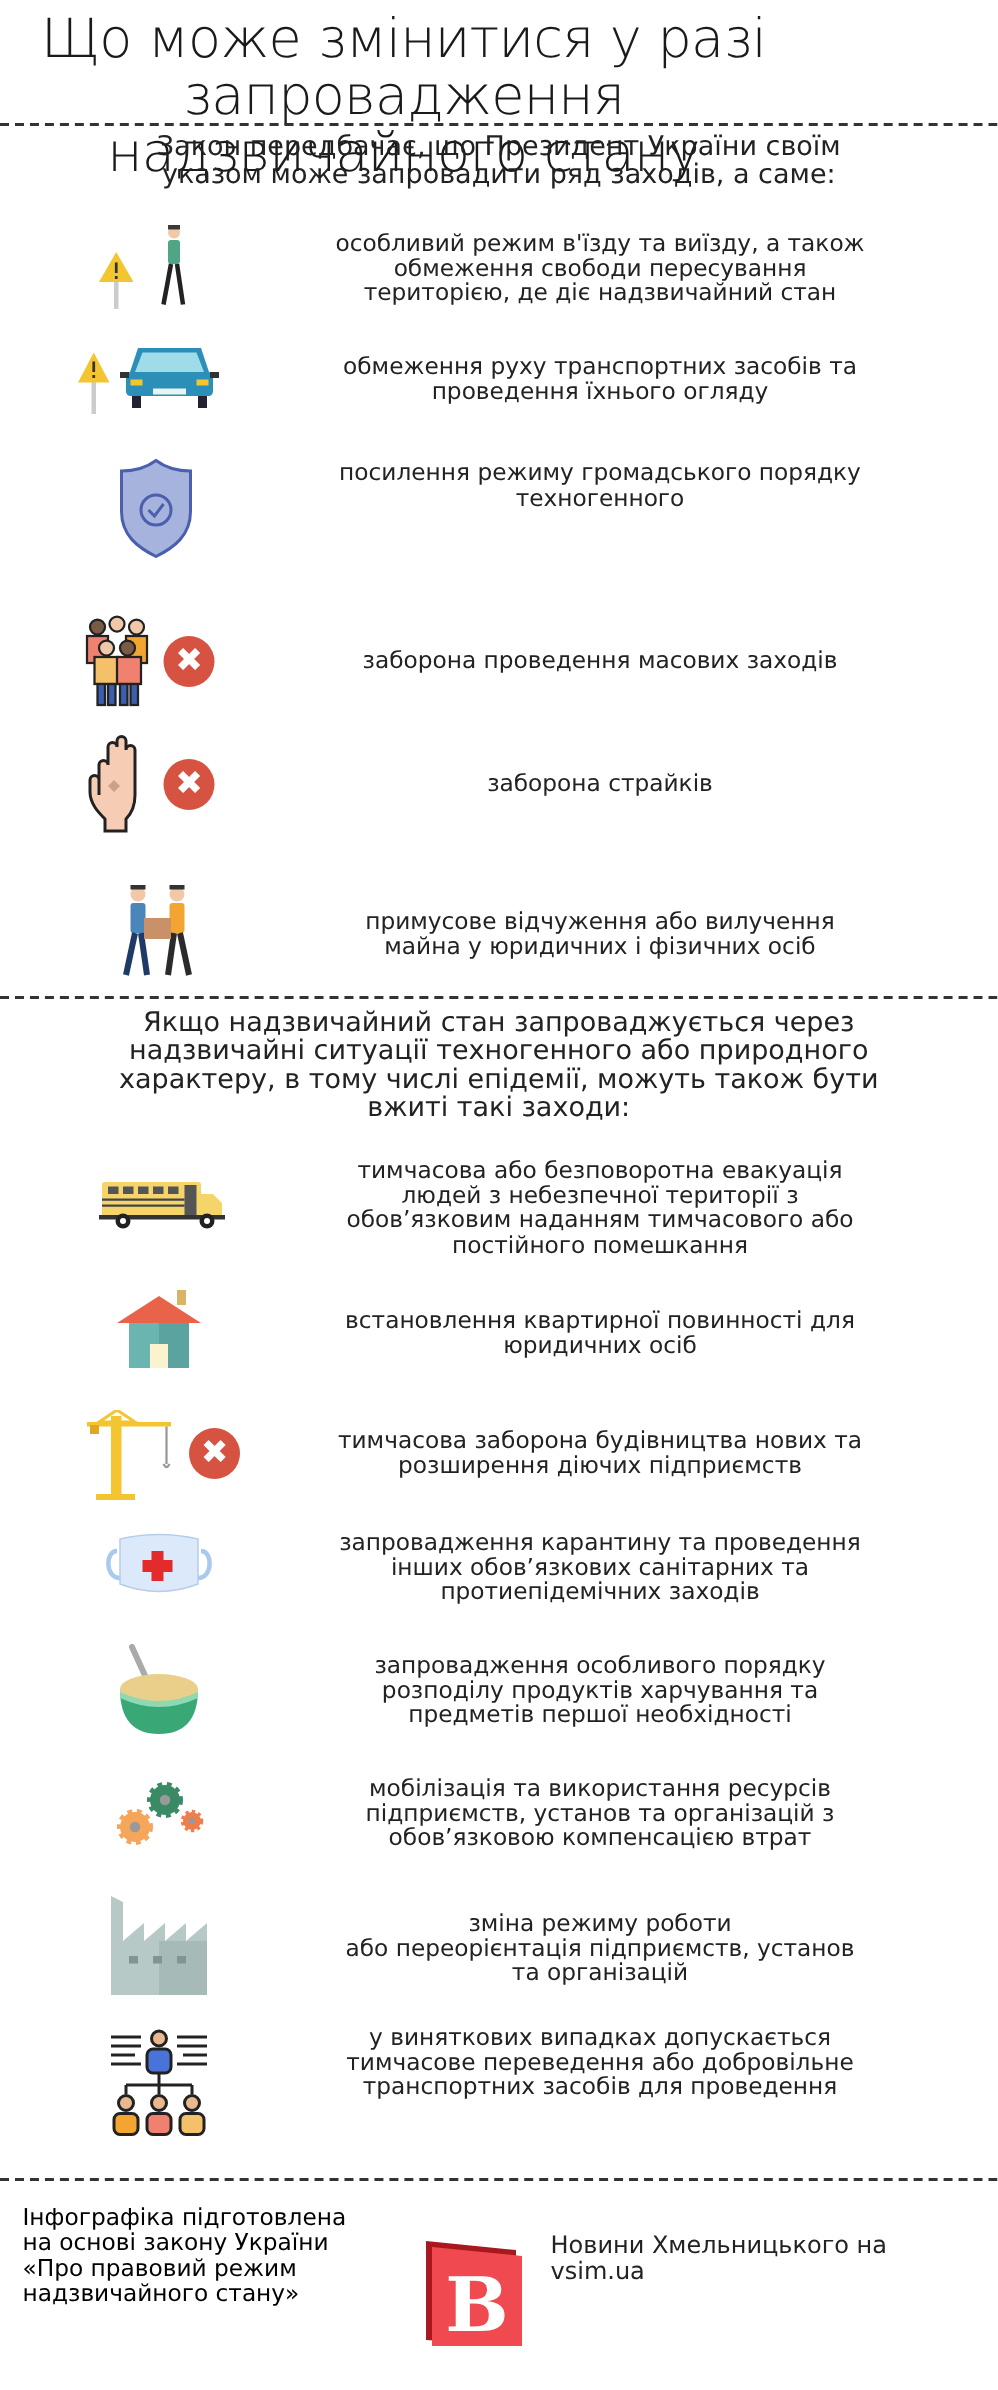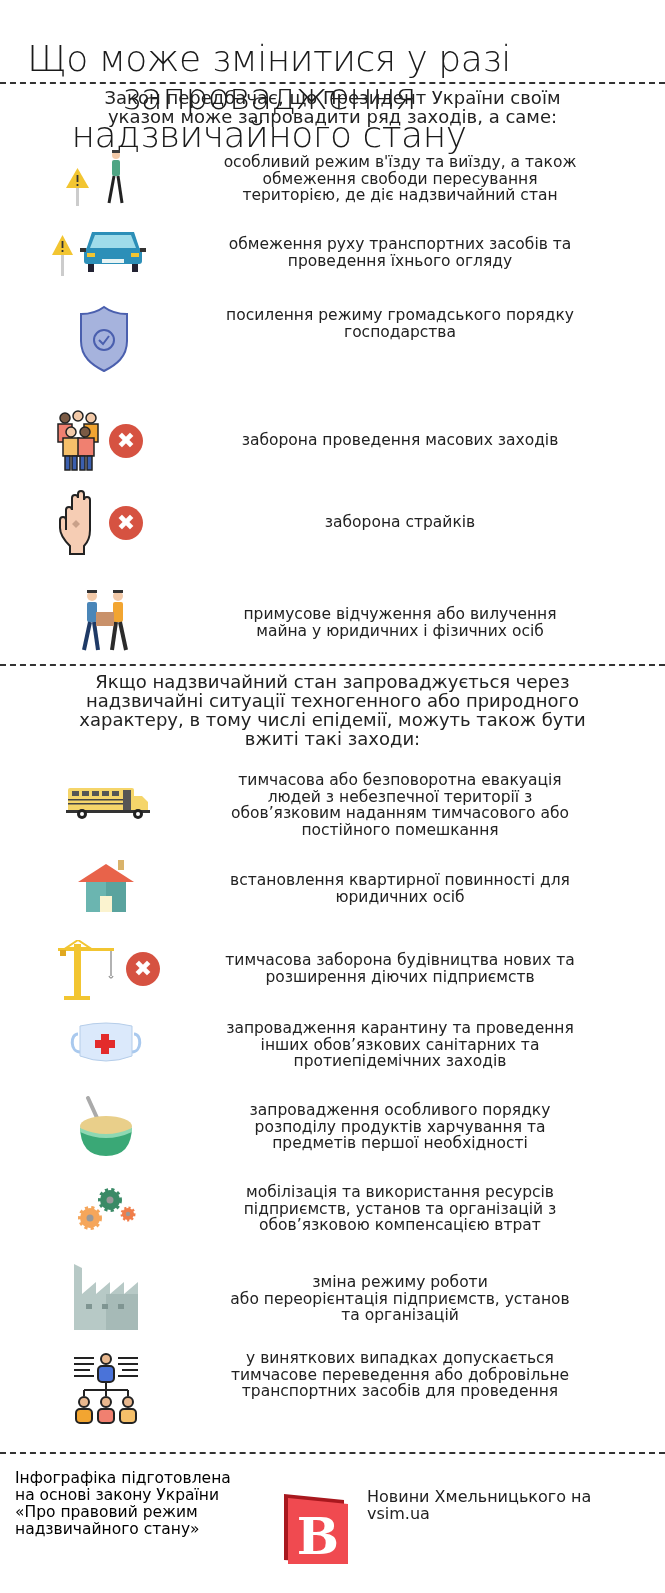--- a/index.html
+++ b/index.html
@@ -1,18 +1,18 @@
 <!DOCTYPE html>
 <html><head>
 <meta charset="utf-8">
 <style>
   * { box-sizing: border-box; margin: 0; padding: 0; }
   html, body { width: 665px; background: #ffffff; }
   body { font-family: "DejaVu Sans", "Liberation Sans", sans-serif; color: #1f1f1f; position: relative; height: 1593px; overflow: hidden; }
-  .title { position: absolute; left: 0; top: 8px; width: 538px; text-align: center; font-size: 36px; line-height: 38px; font-weight: 300; color: #1a1a1a; letter-spacing: -0.5px; margin-top: 32px; }
+  .title { position: absolute; left: 0; top: 8px; width: 538px; text-align: center; font-size: 36px; line-height: 38px; font-weight: 300; color: #1a1a1a; letter-spacing: -0.5px; }
   .divider { position: absolute; left: 0; width: 665px; border-top: 2px dashed #333; }
   .lead { position: absolute; left: 0; width: 665px; text-align: center; font-size: 18px; line-height: 19px; color: #222; }
   .item { position: absolute; left: 0; width: 665px; }
   .icon-box { position: absolute; }
   .item-text { position: absolute; left: 200px; width: 400px; text-align: center; font-size: 15.5px; line-height: 16.5px; color: #222; }
   .xmark { position: absolute; width: 34px; height: 34px; border-radius: 50%; background: #d65241; color: #fff; font-weight: bold; font-size: 22px; line-height: 34px; text-align: center; font-family: "DejaVu Sans", sans-serif; }
   .footer-left { position: absolute; left: 15px; top: 1470px; width: 240px; font-size: 15.5px; line-height: 17px; color: #000000; }
   .footer-right { position: absolute; left: 367px; top: 1488px; width: 290px; font-size: 16px; line-height: 17px; color: #222; }
   .logo { position: absolute; left: 282px; top: 1494px; width: 70px; height: 70px; }
 </style>
@@ -74,21 +74,21 @@
 </div>
 
 <div class="item" style="top:305px">
   <svg class="icon-box" style="left:78px;top:0" width="52" height="68" viewBox="0 0 52 68">
     <path d="M26 2 C18 8 10 9 3 9 V36 C3 52 14 60 26 66 C38 60 49 52 49 36 V9 C42 9 34 8 26 2 Z" fill="#a6b3dd" stroke="#4a5fae" stroke-width="2"></path>
     <circle cx="26" cy="35" r="10" fill="none" stroke="#4a5fae" stroke-width="2"></circle>
     <polyline points="21,35 25,39 31,31" fill="none" stroke="#4a5fae" stroke-width="2"></polyline>
   </svg>
   <div class="item-text" style="top:2px">
     <div>посилення режиму громадського порядку</div>
-    <div>господарства</div>
+    <div>техногенного</div>
   </div>
 </div>
 
 <div class="item" style="top:410px">
   <svg class="icon-box" style="left:52px;top:0" width="52" height="62" viewBox="0 0 52 62">
     <g stroke="#222" stroke-width="1.5">
       <circle cx="13" cy="8" r="5" fill="#7a5a44"></circle>
         <circle cx="26" cy="6" r="5" fill="#f2c9a8"></circle>
         <circle cx="39" cy="8" r="5" fill="#f2c9a8"></circle>
       <rect x="6" y="14" width="14" height="18" fill="#f08070"></rect>

